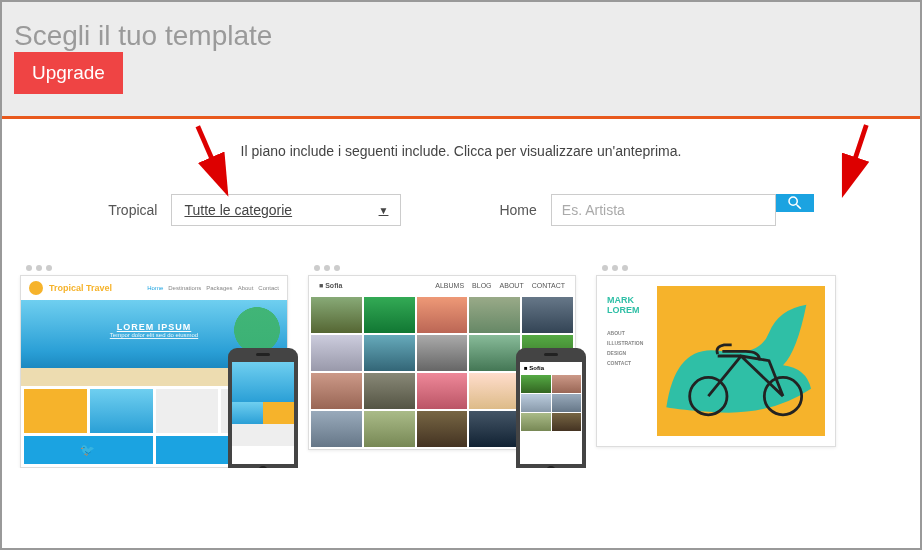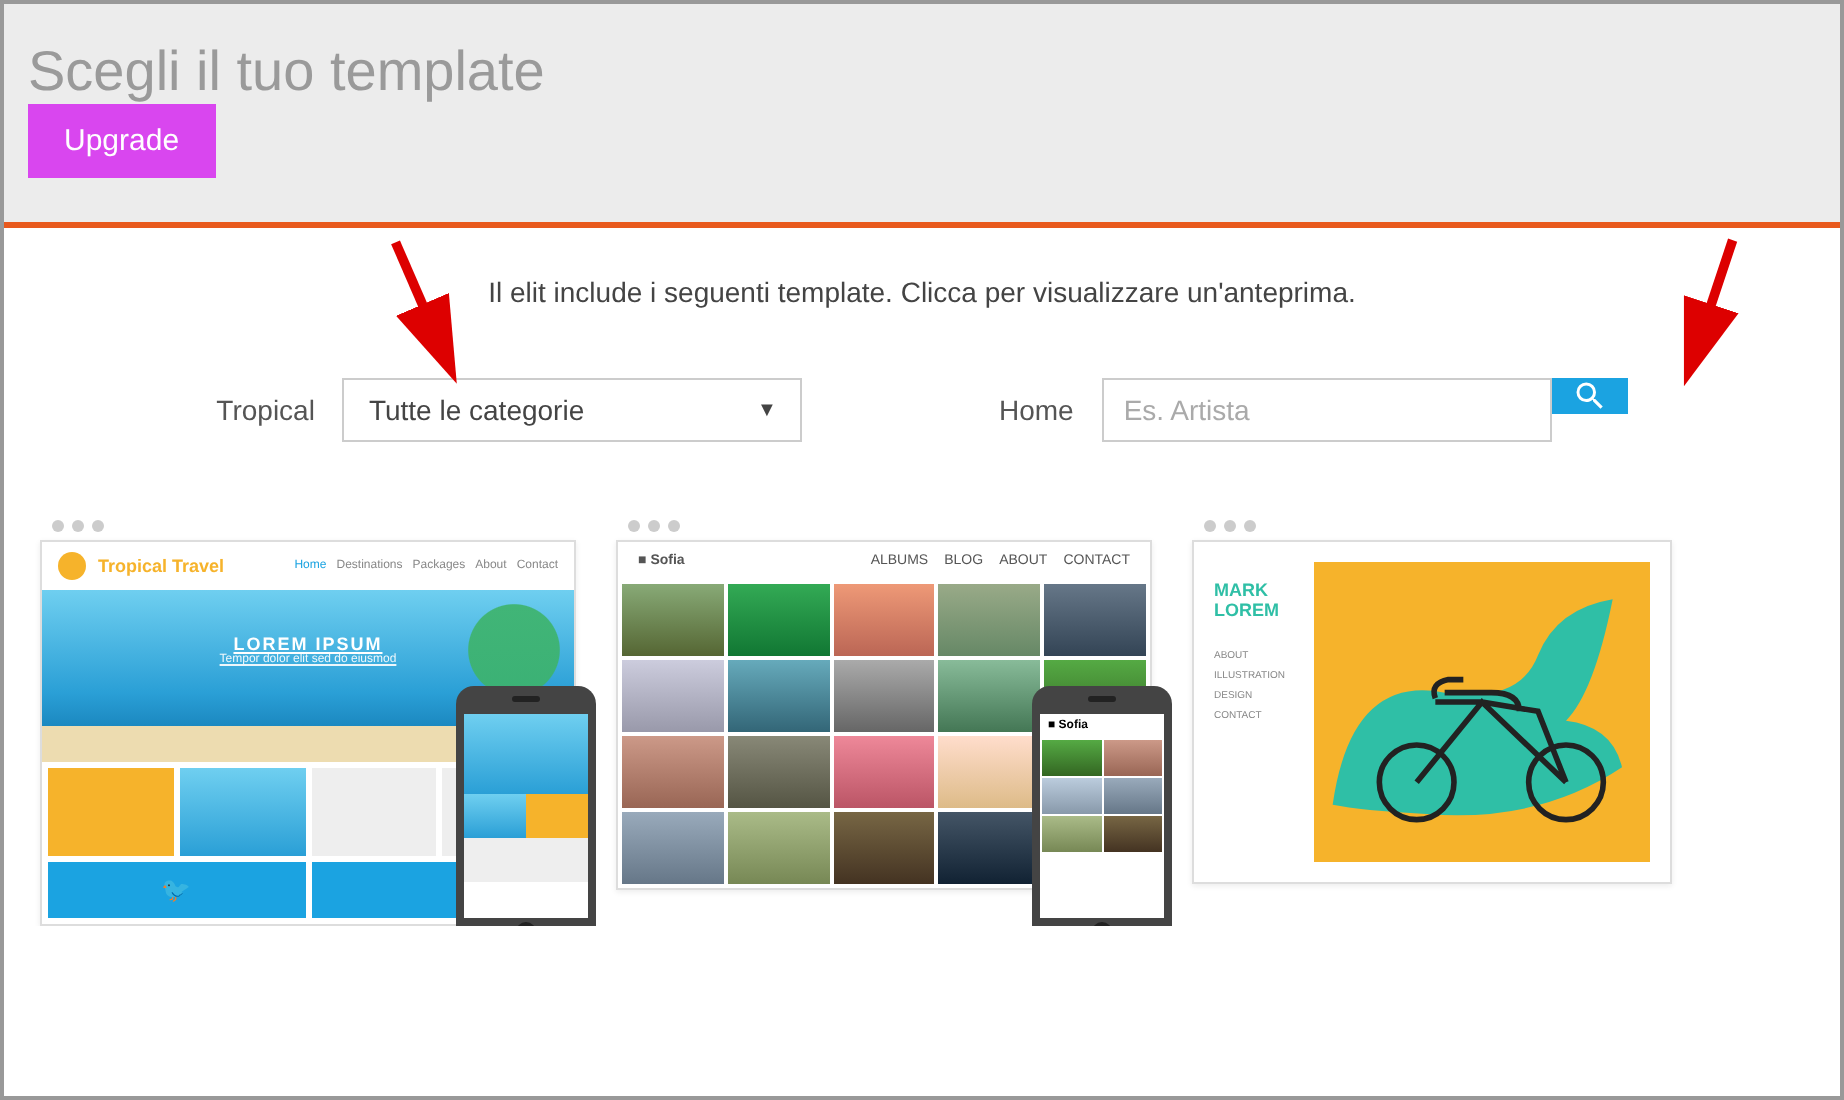--- a/index.html
+++ b/index.html
@@ -15,25 +15,25 @@
     background: #ececec;
     padding: 18px 12px 22px 12px;
     border-bottom: 3px solid #e8591d;
   }
   .header h1 {
     font-size: 28px;
     font-weight: 400;
     color: #9a9a9a;
   }
   .upgrade-btn {
-    background: #d946ef;
+    background: #ef4444;
     color: #fff;
     border: none;
     padding: 10px 18px;
-    font-size: 15px;
+    font-size: 19px;
     cursor: pointer;
     text-align: center;
   }
   .sub-area {
     padding: 24px 12px 10px 12px;
     position: relative;
   }
   .subtitle {
     text-align: center;
     font-size: 14px;
@@ -55,20 +55,21 @@
     border: 1px solid #ccc;
     padding: 7px 12px;
     width: 230px;
     font-size: 14px;
     color: #444;
     background: #fff;
     display: flex;
     justify-content: space-between;
     align-items: center;
     cursor: pointer;
+    text-decoration: underline;
   }
   .select-wrap .caret {
     font-size: 10px;
   }
   .gap-spacer { width: 70px; }
   .search-box {
     display: flex;
     align-items: flex-start;
   }
   .search-input {
@@ -183,21 +184,21 @@
   .c2 .grid div:nth-child(13){background:linear-gradient(#e89,#b56);}
   .c2 .grid div:nth-child(14){background:linear-gradient(#fdc,#db8);}
   .c2 .grid div:nth-child(15){background:linear-gradient(#bcd,#89a);}
   .c2 .grid div:nth-child(16){background:linear-gradient(#9ab,#678);}
   .c2 .grid div:nth-child(17){background:linear-gradient(#ab8,#785);}
   .c2 .grid div:nth-child(18){background:linear-gradient(#764,#432);}
   .c2 .grid div:nth-child(19){background:linear-gradient(#456,#123);}
   .c2 .grid div:nth-child(20){background:linear-gradient(#eee,#bbb);}
 
   
-  .c3 .window { width: 240px; }
+  .c3 .window { width: 240px; font-weight: bold; }
   .c3 .body3 { display:flex; padding:10px; gap:10px; height:170px;}
   .c3 .side { width:40px; font-size:5px; color:#888; line-height:2; padding-top:10px;}
   .c3 .side strong{ font-size:9px; color:#2fbfa6; display:block; line-height:1.1; margin-bottom:12px;}
   .c3 .art {
     flex:1; background:#f6b32b; position:relative; overflow:hidden;
   }
   .c3 .art svg{ position:absolute; inset:0; }
 
   
   .phone {
@@ -245,21 +246,21 @@
   </svg>
   <svg class="arrow right" viewBox="0 0 100 60">
     <defs>
         <marker id="ah2" markerWidth="10" markerHeight="10" refX="6" refY="3" orient="auto">
       <path d="M0,0 L0,6 L9,3 z" fill="#d00"></path>
         </marker>
       </defs>
     <line x1="10" y1="10" x2="80" y2="45" stroke="#d00" stroke-width="6" marker-end="url(#ah2)"></line>
   </svg>
 
-  <p class="subtitle">Il elit include i seguenti template. Clicca per visualizzare un'anteprima.</p>
+  <p class="subtitle">Il piano include i seguenti include. Clicca per visualizzare un'anteprima.</p>
 
   <div class="controls">
     <span class="ctrl-label">Tropical</span>
     <div class="select-wrap">
       <span>Tutte le categorie</span>
       <span class="caret">▼</span>
     </div>
     <div class="gap-spacer"></div>
     <span class="ctrl-label">Home</span>
     <div class="search-box">

